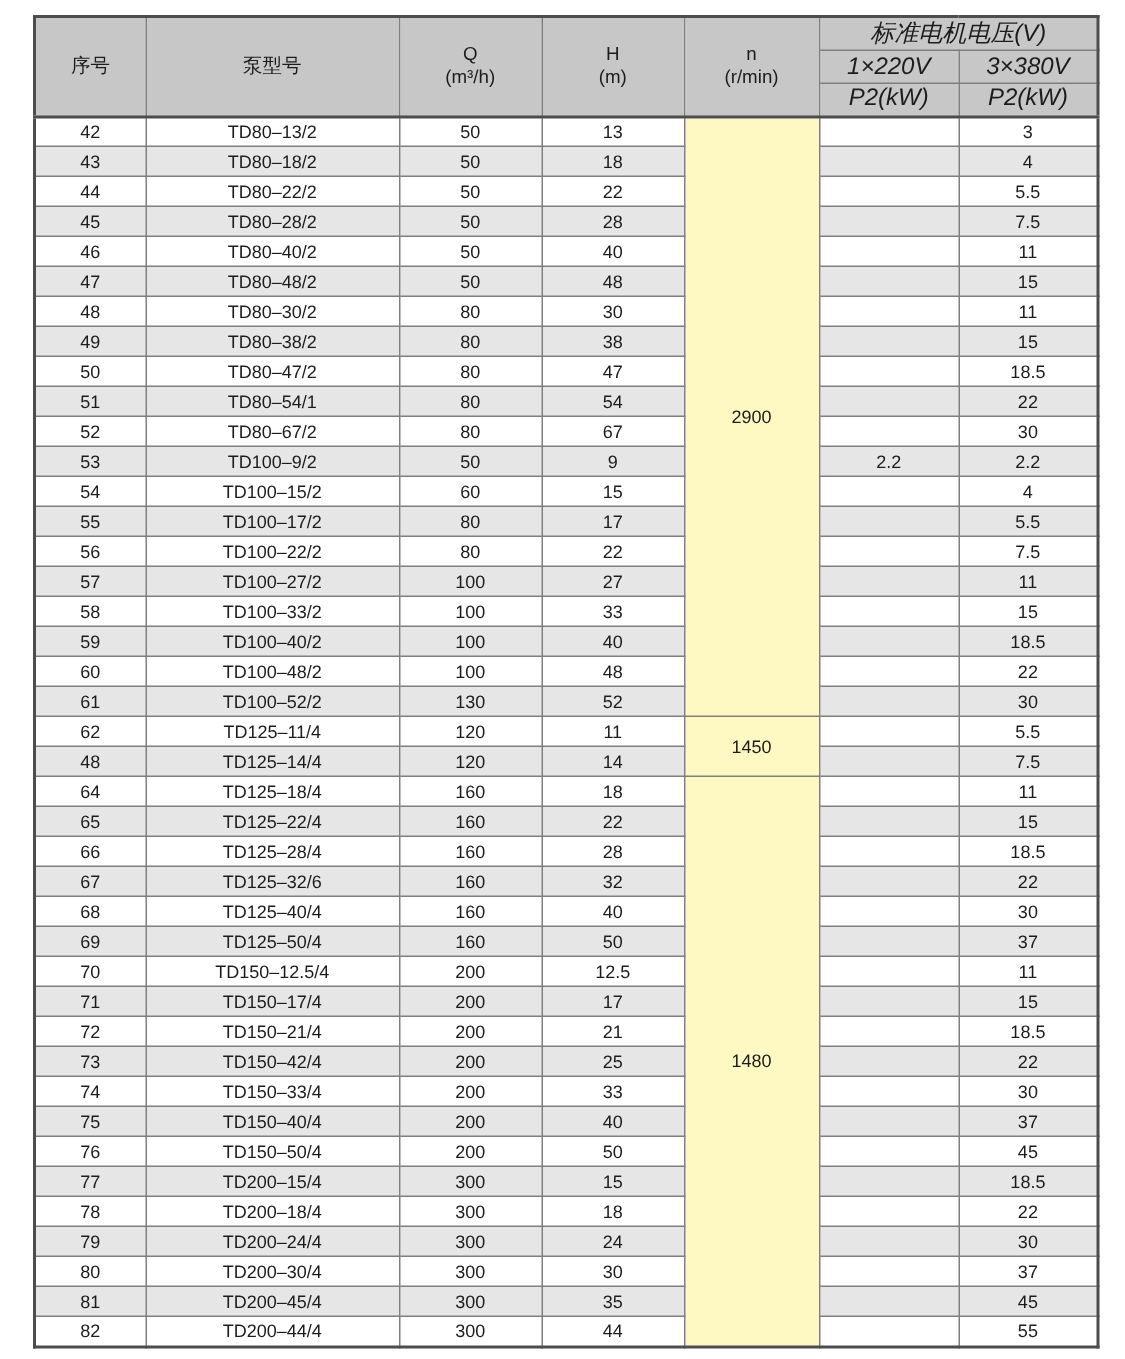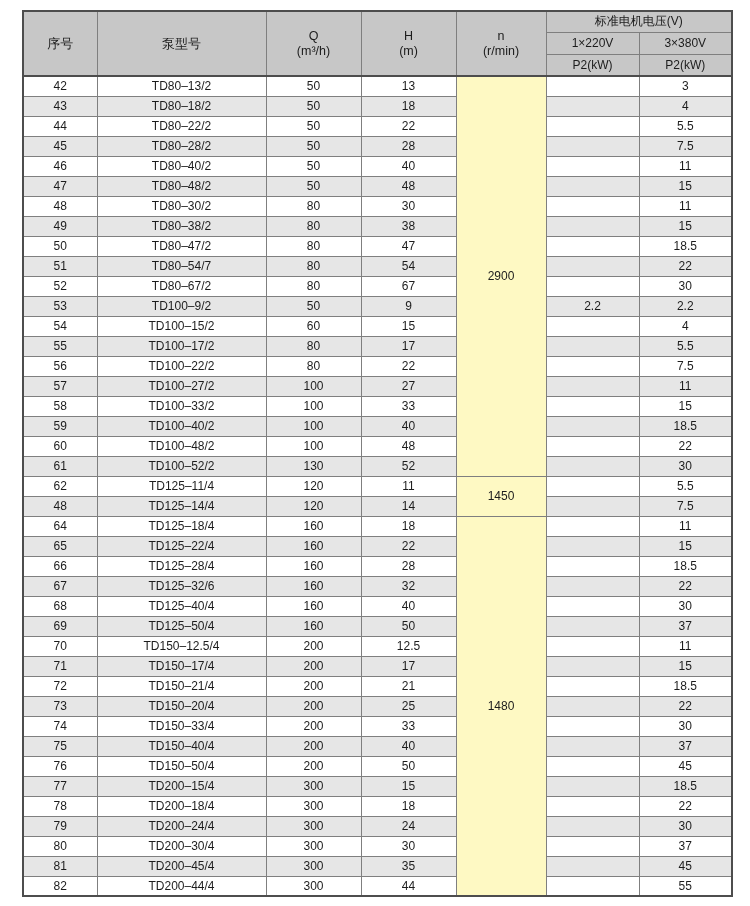--- a/index.html
+++ b/index.html
@@ -38,21 +38,21 @@
   }
   .pump-table thead tr.h-top    { height: 21px; }
   .pump-table thead tr.h-mid    { height: 22px; }
   .pump-table thead tr.h-bottom { height: 22px; }
   .pump-table thead { border-bottom: 2px solid #4d4d4d; }
   .pump-table thead th .hline {
     display: block;
     line-height: 15px;
     font-size: 12.5px;
   }
-  .pump-table thead th.small { font-size: 12px; }
+  .pump-table thead th.small { font-size: 16px; font-style: italic; }
   .pump-table tbody tr { height: 20px; }
   .pump-table tbody td { background: #ffffff; }
   .pump-table tbody tr.striped td { background: #e6e6e6; }
   .pump-table tbody td.speed-cell { background: #fef9c3; }
 </style>
 </head>
 <body>
 
 <div class="page">
   <table class="pump-table">
@@ -161,21 +161,21 @@
         <tr>
           <td>50</td>
           <td>TD80–47/2</td>
           <td>80</td>
           <td>47</td>
           <td></td>
           <td>18.5</td>
         </tr>
         <tr class="striped">
           <td>51</td>
-          <td>TD80–54/7</td>
+          <td>TD80–54/1</td>
           <td>80</td>
           <td>54</td>
           <td></td>
           <td>22</td>
         </tr>
         <tr>
           <td>52</td>
           <td>TD80–67/2</td>
           <td>80</td>
           <td>67</td>
@@ -339,21 +339,21 @@
         <tr>
           <td>72</td>
           <td>TD150–21/4</td>
           <td>200</td>
           <td>21</td>
           <td></td>
           <td>18.5</td>
         </tr>
         <tr class="striped">
           <td>73</td>
-          <td>TD150–20/4</td>
+          <td>TD150–42/4</td>
           <td>200</td>
           <td>25</td>
           <td></td>
           <td>22</td>
         </tr>
         <tr>
           <td>74</td>
           <td>TD150–33/4</td>
           <td>200</td>
           <td>33</td>

